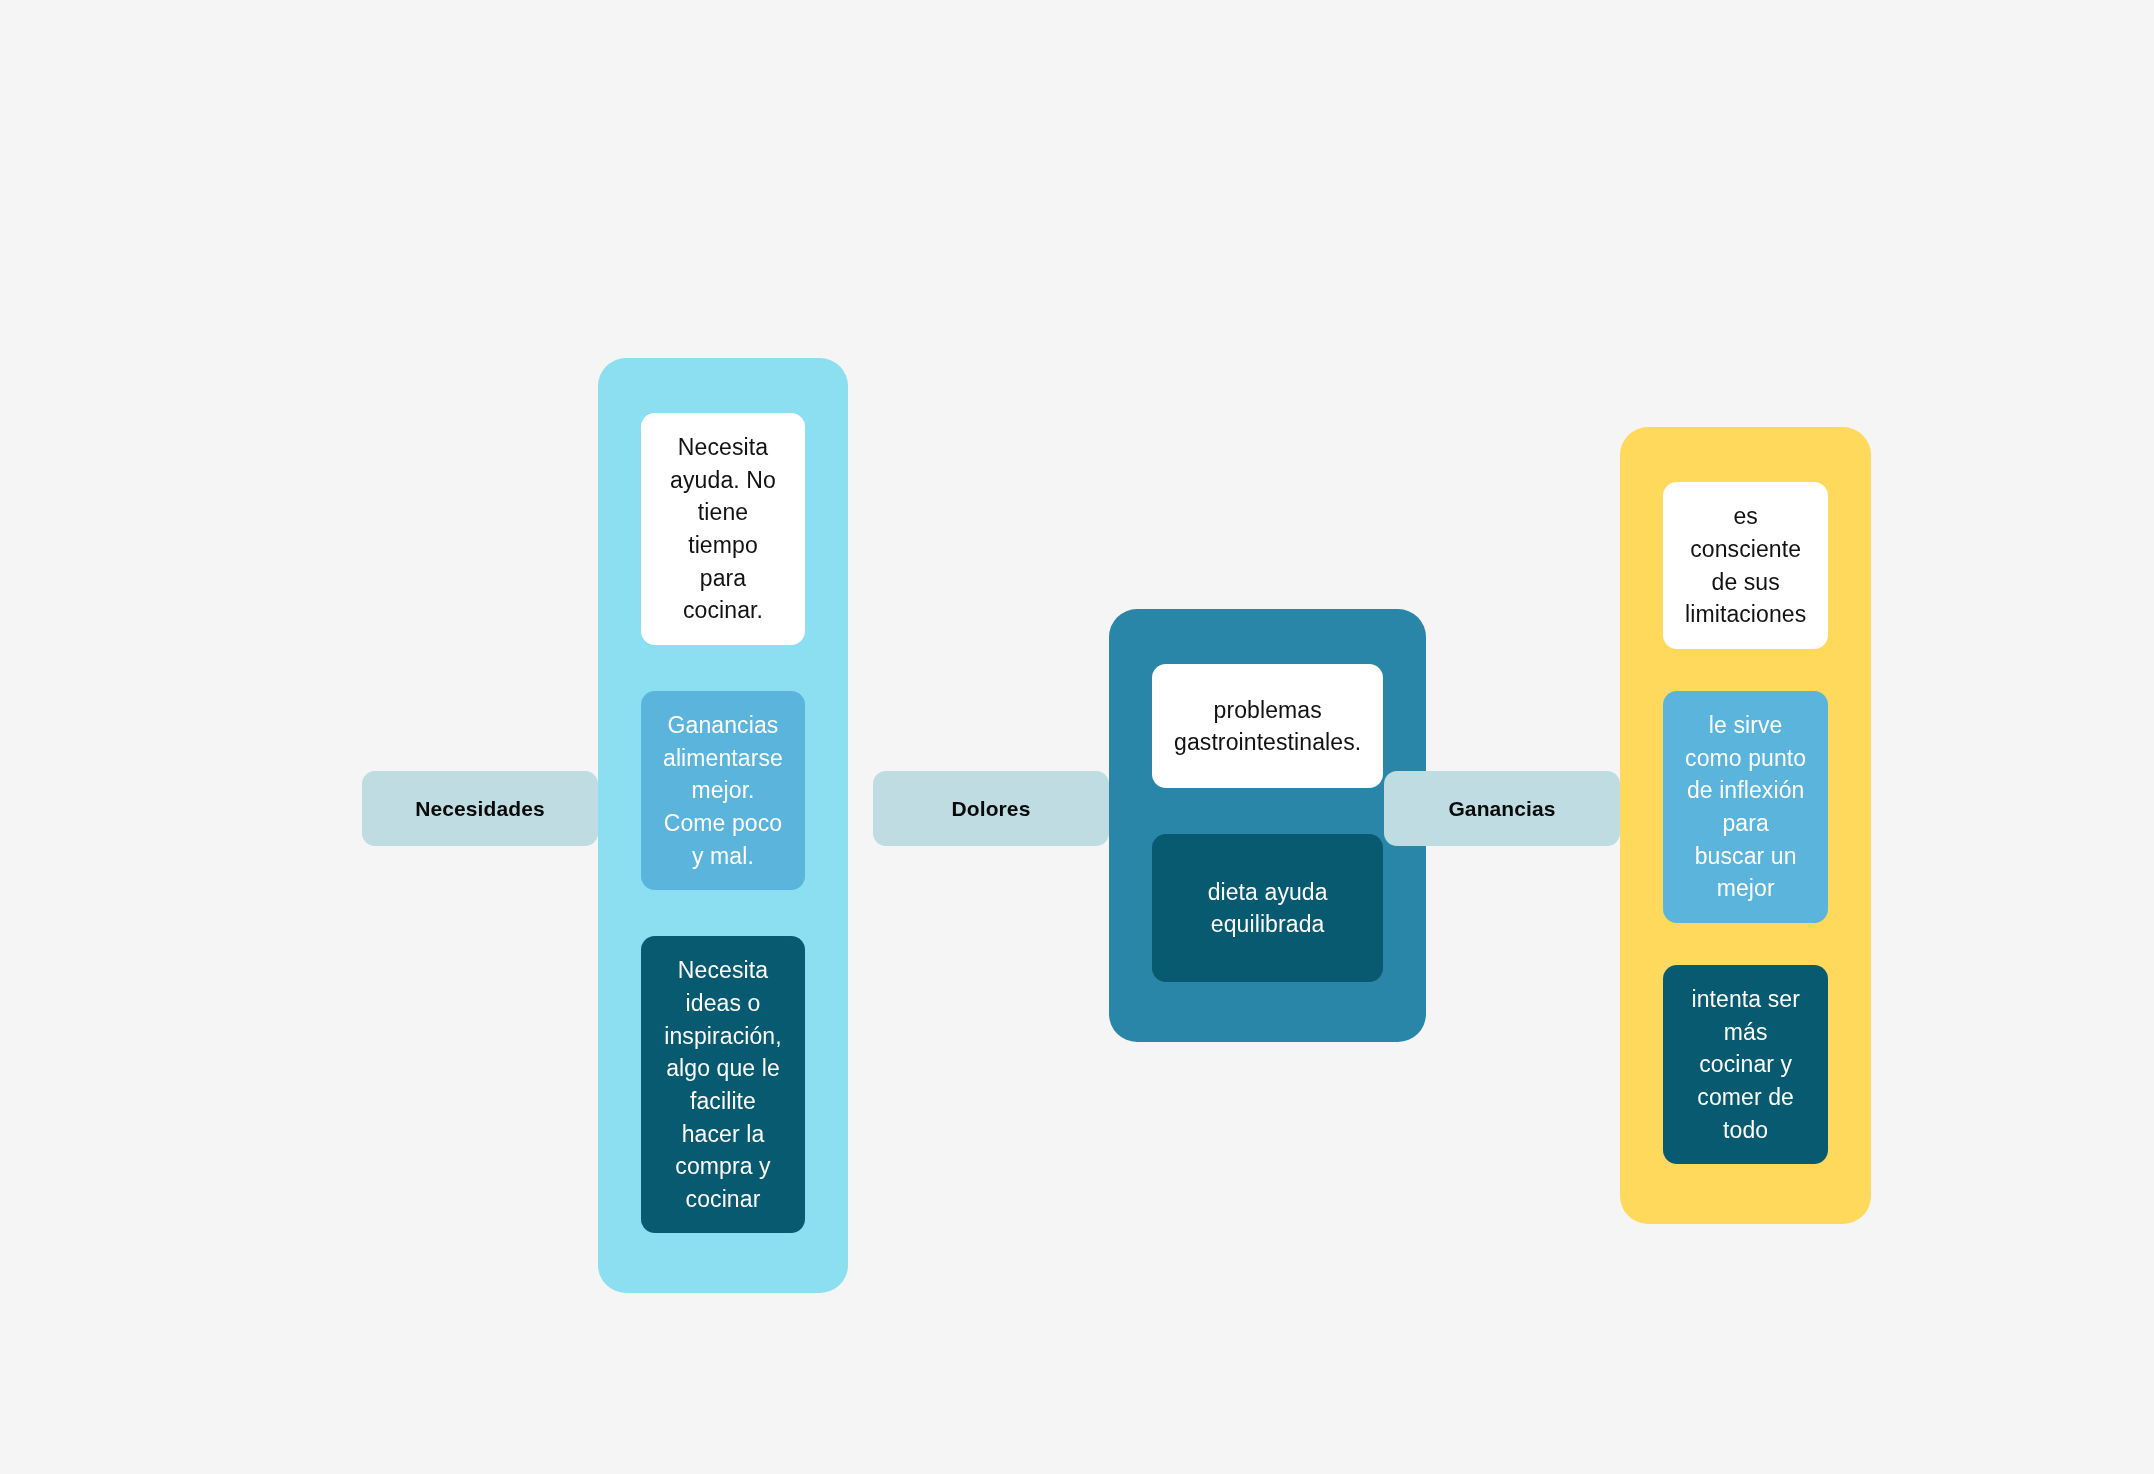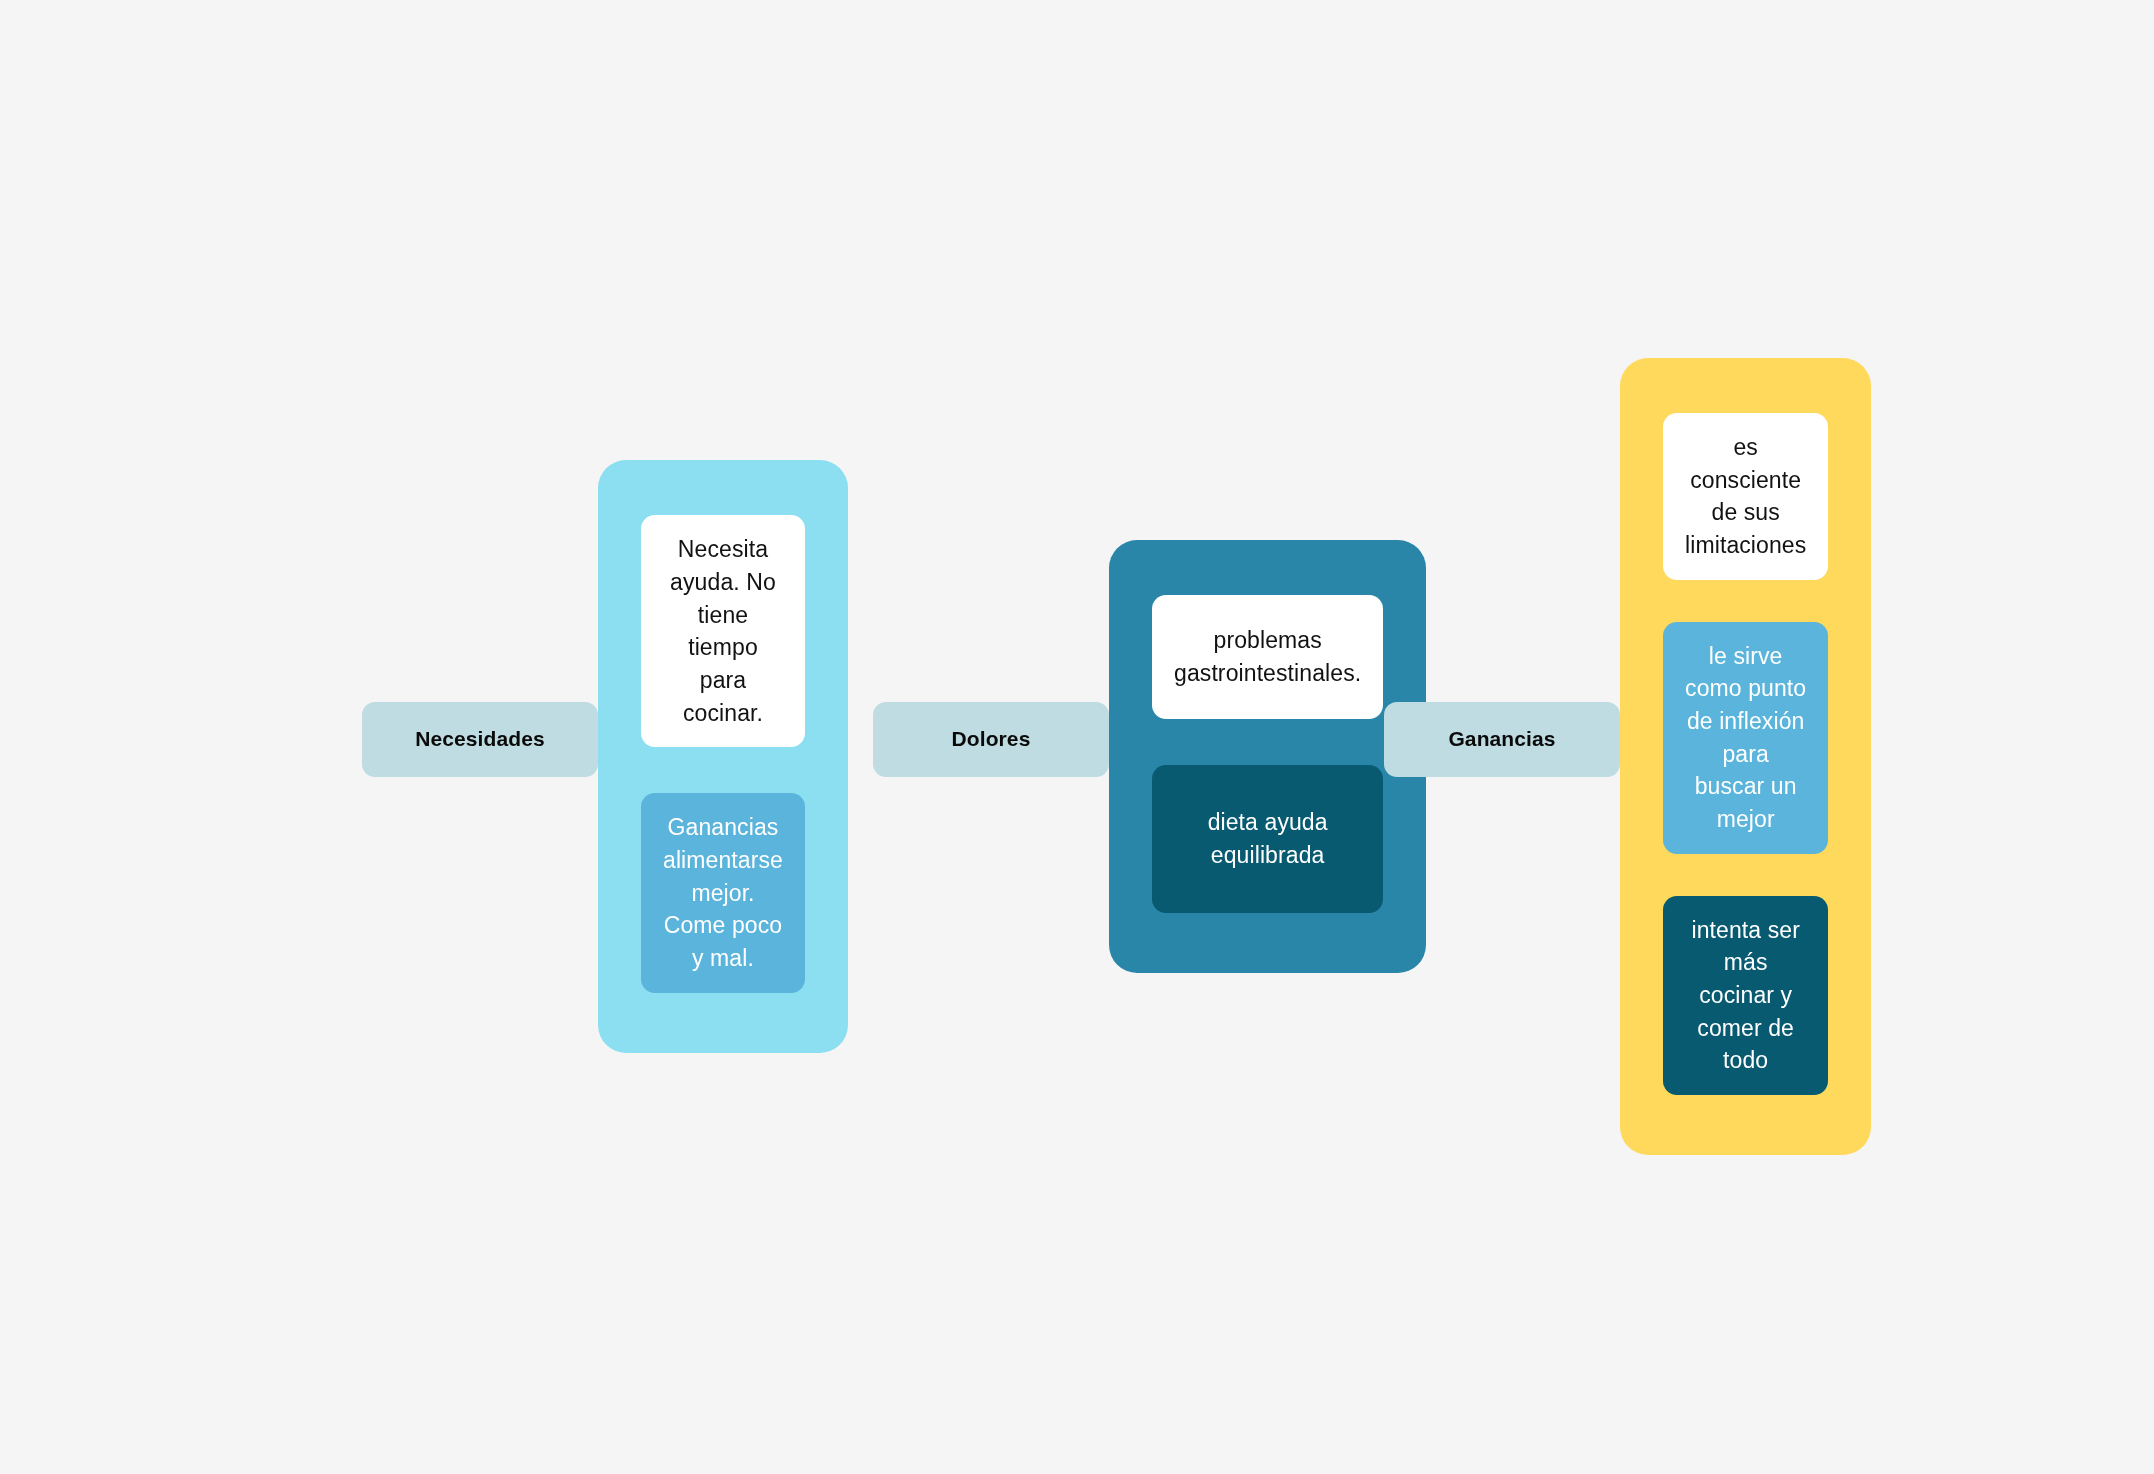--- a/index.html
+++ b/index.html
@@ -109,20 +109,23 @@
       <div class="header-pill">
         <span class="header-label">Necesidades</span>
       </div>
       <div class="panel panel-needs">
         <div class="card card-white">
           <span class="card-text">Necesita ayuda. No tiene tiempo para cocinar.</span>
         </div>
         <div class="card card-mid">
           <span class="card-text">Ganancias alimentarse mejor. Come poco y mal.</span>
         </div>
+        <div class="card card-dark card-tall">
+          <span class="card-text">Necesita ideas o inspiración, algo que le facilite hacer la compra y cocinar</span>
+        </div>
       </div>
     </div>
 
     <div class="column">
       <div class="header-pill">
         <span class="header-label">Dolores</span>
       </div>
       <div class="panel panel-pains">
         <div class="card card-white">
           <span class="card-text">problemas gastrointestinales.</span>

